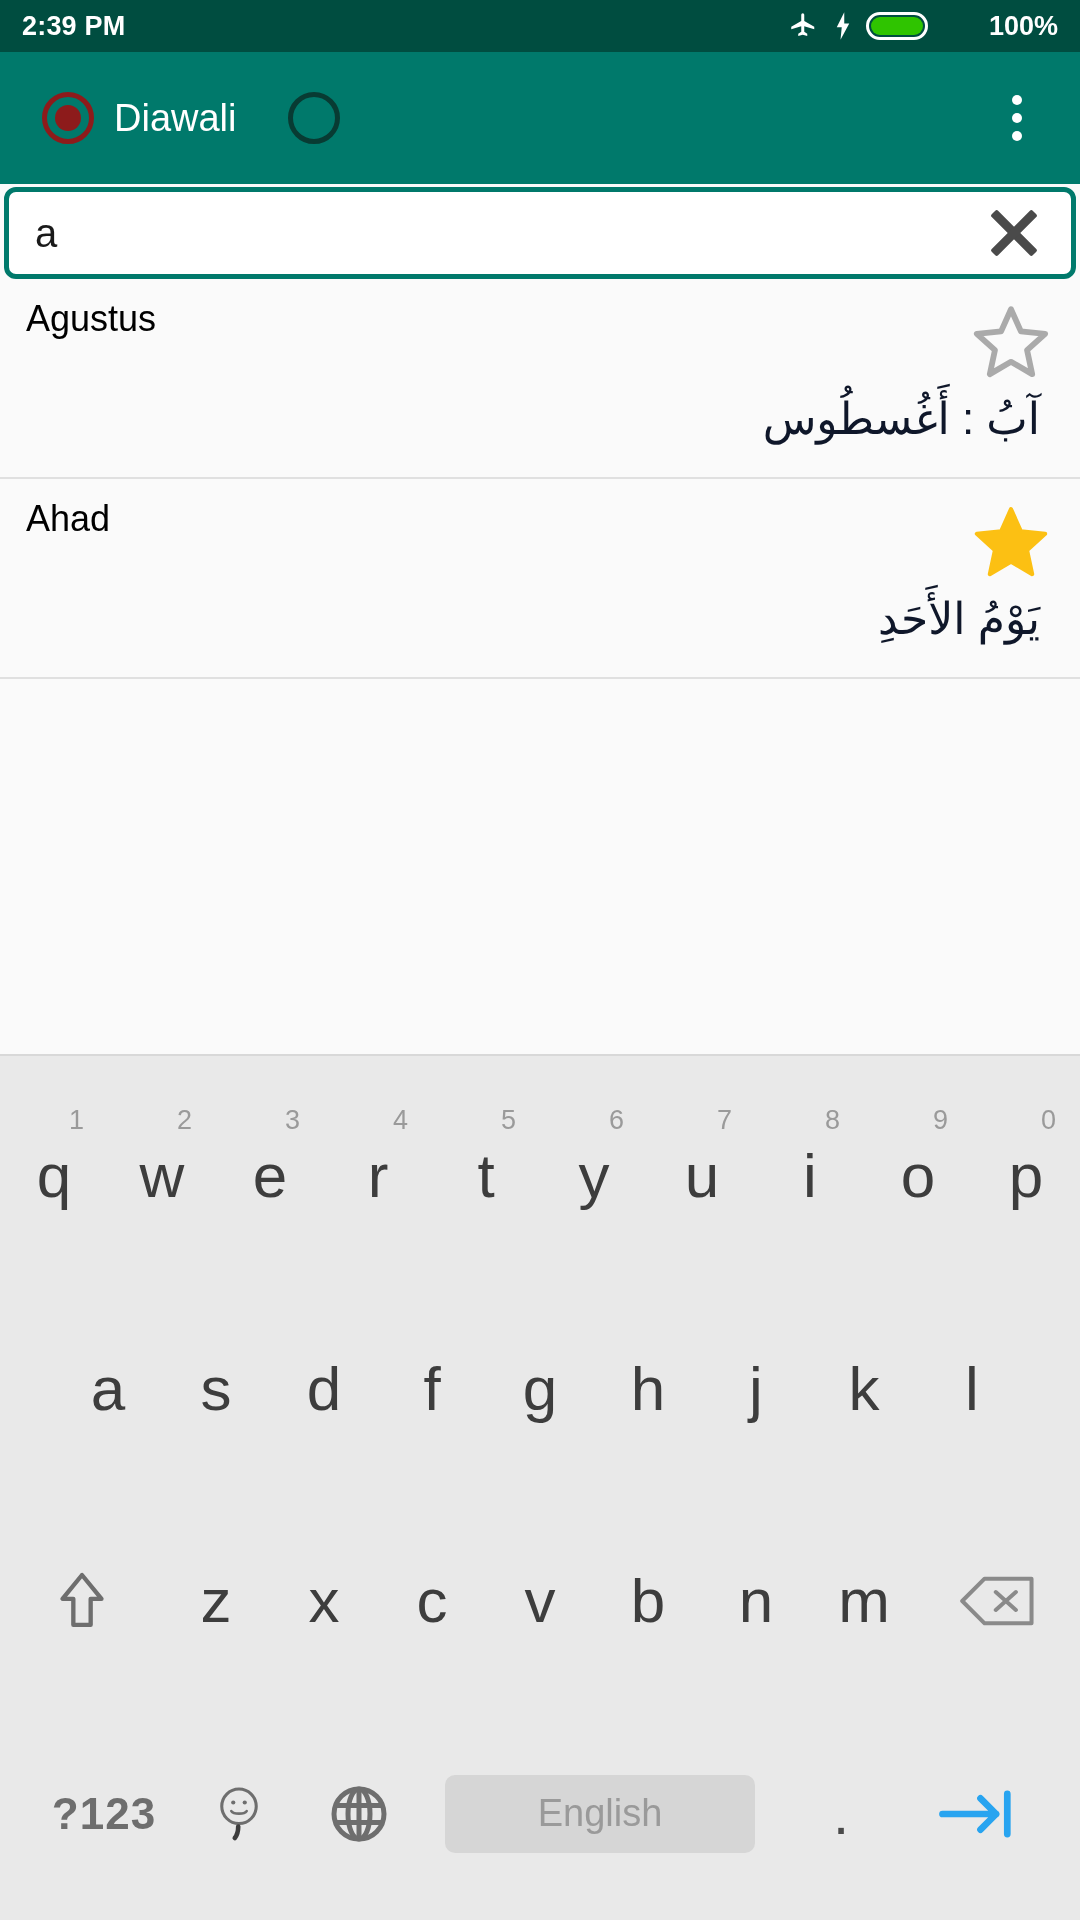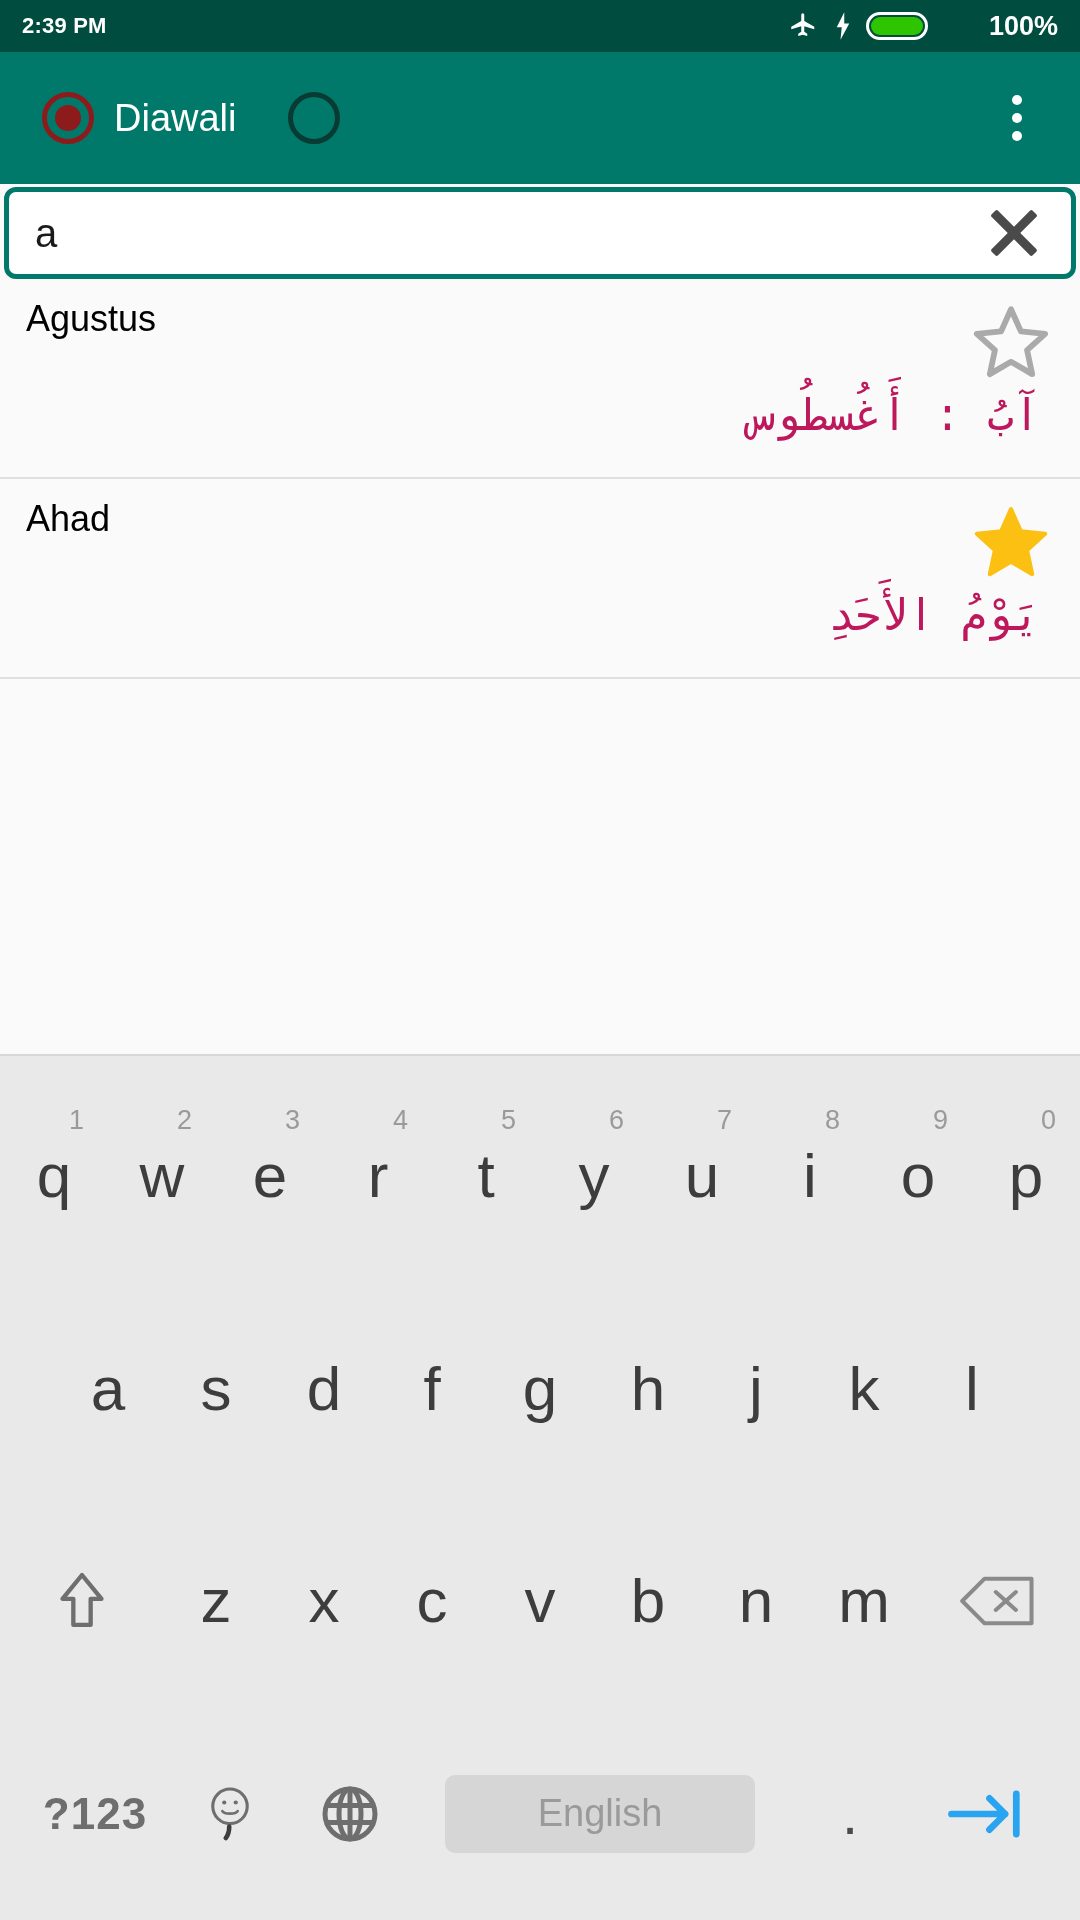--- a/index.html
+++ b/index.html
@@ -10,21 +10,21 @@
     overflow:hidden;
     position:relative;
   }
 
   
   .statusbar{
     height:52px; background:#004d40;
     display:flex; align-items:center;
     padding:0 22px; color:#ffffff;
   }
-  .status-time{ font-size:22px; font-weight:bold; letter-spacing:.2px; }
+  .status-time{ font-size:27px; font-weight:bold; letter-spacing:.2px; }
   .status-right{ margin-left:auto; display:flex; align-items:center; gap:13px; }
   .status-pct{ font-size:27px; font-weight:bold;margin-left:48px; }
   .battery{
     width:62px; height:28px; border:3px solid #ffffff; border-radius:14px;
     position:relative; display:flex; align-items:center; padding:2px;
   }
   .battery-fill{ background:#2fc400; height:100%; width:100%; border-radius:10px; }
 
   
   .appbar{
@@ -82,22 +82,22 @@
     position:relative; height:200px;
     border-bottom:2px solid #e0e0e0;
     padding:22px 26px 0 26px;
   }
   .row-title{
     font-size:36px; color:#000000; line-height:1;
   }
   .row-ar{
     position:absolute; right:40px; bottom:30px;
     text-align:left; direction:rtl;
-    font-family:Liberation Mono, monospace;
-    font-size:44px; color:#be185d; line-height:1.3;
+    font-family:Liberation Sans, sans-serif;
+    font-size:44px; color:#0f172a; line-height:1.3;
     max-width:760px;
   }
   .row-ar.small{ font-size:30px; bottom:38px; right:44px;}
   .star{
     position:absolute; right:26px; top:22px;
     width:86px; height:82px;
   }
 
   
   .keyboard{
@@ -124,21 +124,21 @@
   .kbrow.r3 .key{ width:108px; }
   .kbrow.r3 .key.wide{ width:160px; }
   .kbrow.r4{ padding:0 10px; }
 
   .shift-icon{ width:52px; height:62px; }
   .bksp-icon{ width:76px; height:54px; }
 
   .spacebar{
     flex:none; width:310px; height:78px; background:#d6d6d6;
     border-radius:10px; display:flex; align-items:center; justify-content:center;
-    margin:0 35px;
+    margin:0 26px;
   }
   .spacebar .glyph{ font-size:38px; color:#9a9a9a; }
   .k-sym{ width:150px; }
   .k-sym .glyph{ font-size:44px; color:#6e6e6e; font-weight:bold; letter-spacing:1px; }
   .k-emoji{ width:120px; }
   .k-globe{ width:120px; }
   .k-period{ width:120px; }
   .k-period .glyph{ font-size:58px; color:#4a4a4a; }
   .k-enter{ width:150px; }
   .emoji-icon{ width:46px; height:58px; }

